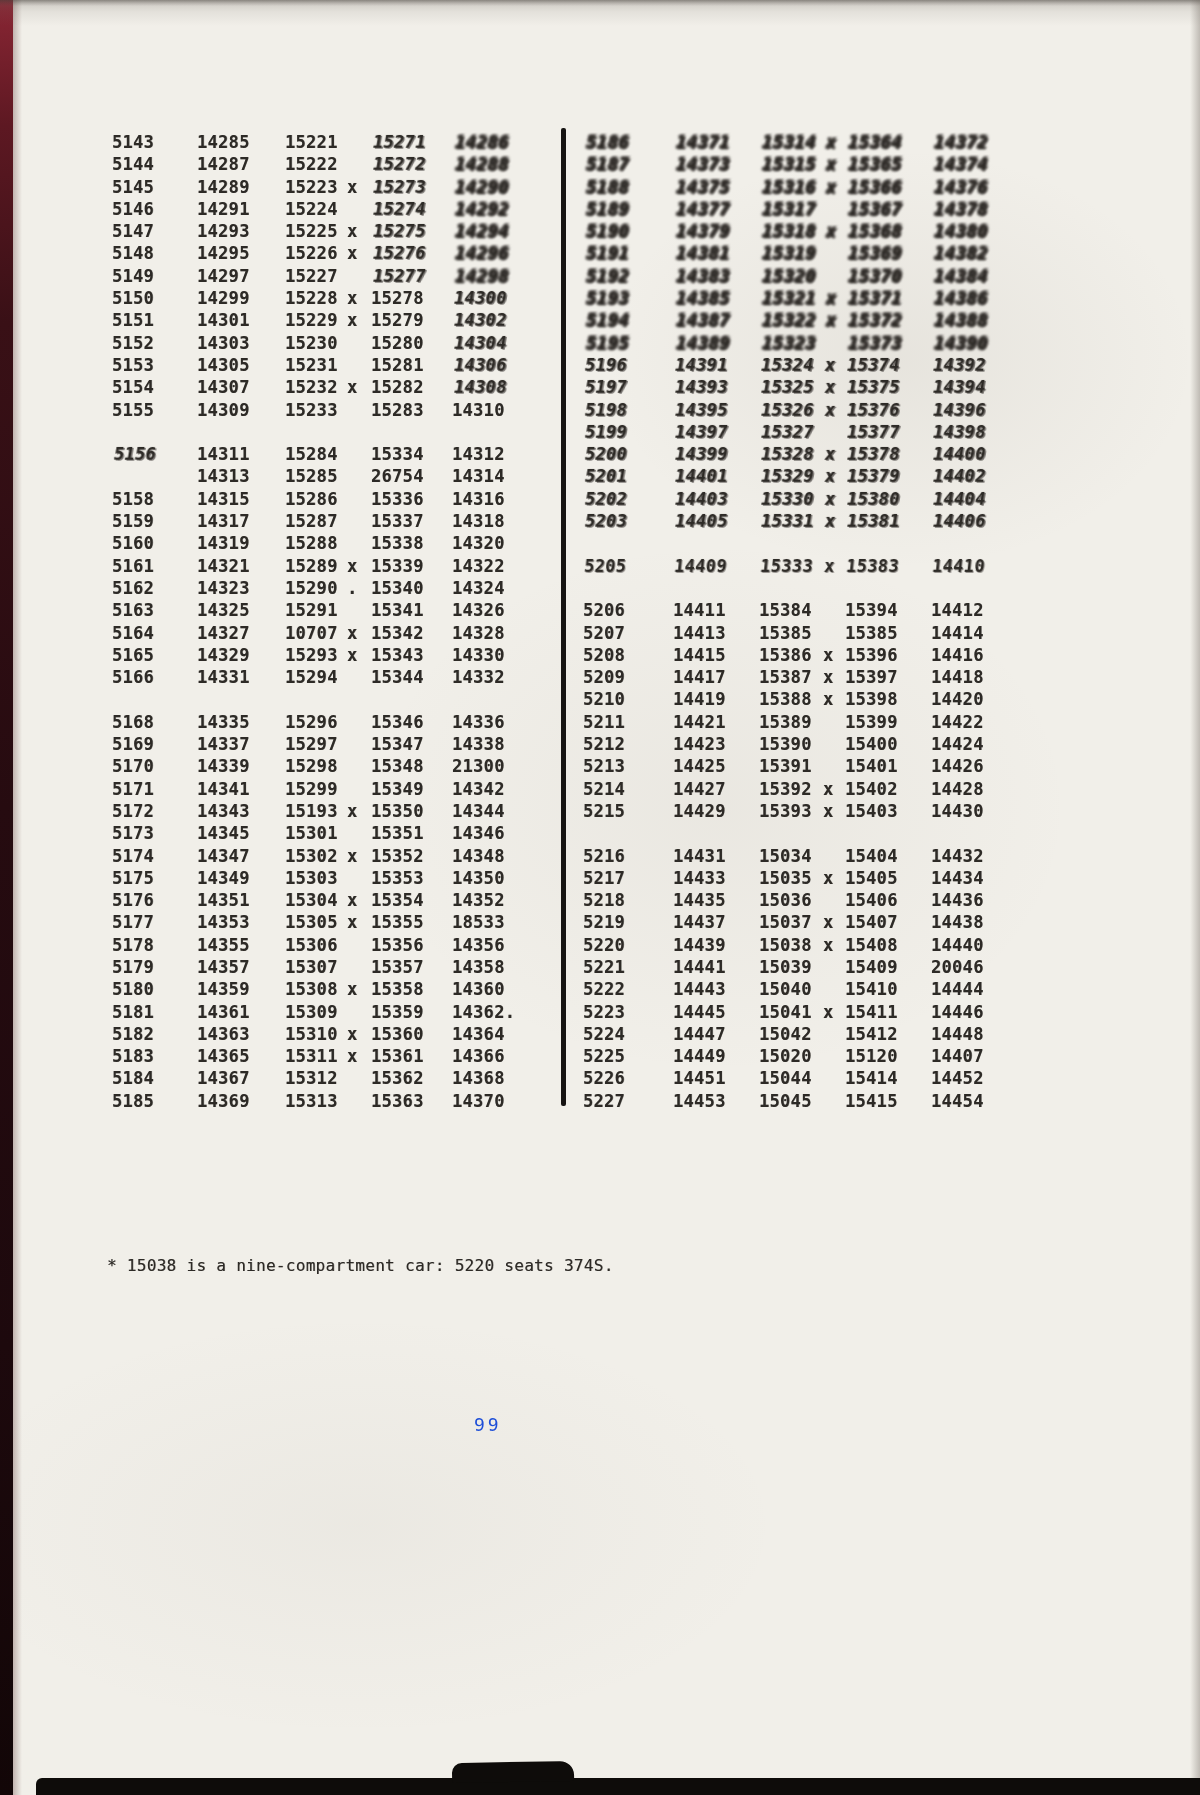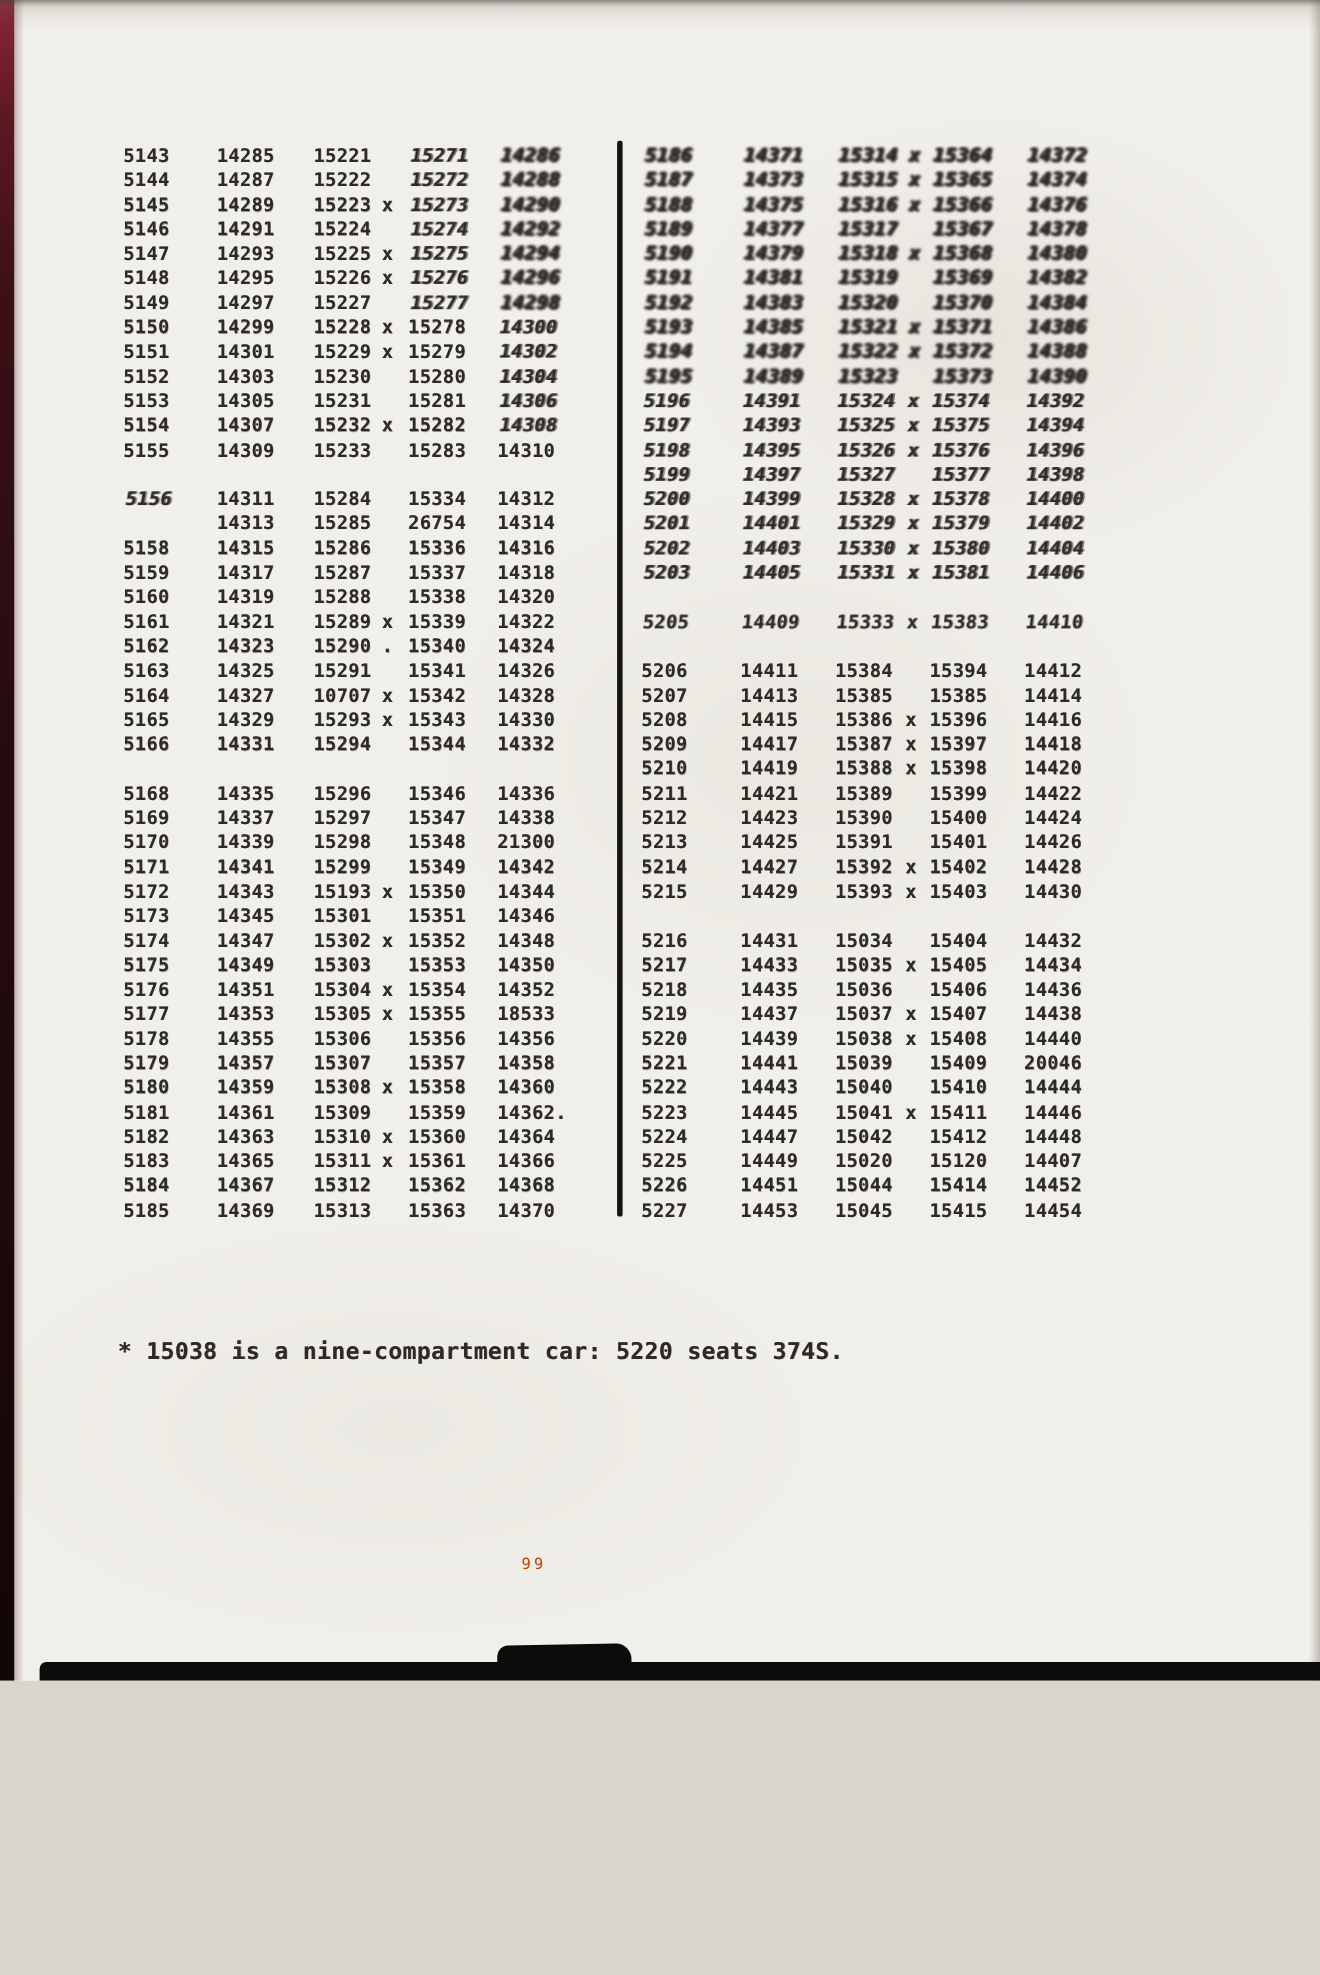--- a/index.html
+++ b/index.html
@@ -2,21 +2,21 @@
 <html><head>
 <meta charset="utf-8">
 <style>
   html,body{margin:0;padding:0;}
   body{
     width:1200px;height:1795px;
     font-family:"DejaVu Sans Mono","Liberation Mono",monospace;
     background:#d8d5cf;
   }
   .page{
-    position:relative;width:1200px;height:1528px;overflow:hidden;
+    position:relative;width:1200px;height:1795px;overflow:hidden;
     background:#f1efe9;
   }
   
   .page::before{
     content:"";position:absolute;inset:0;pointer-events:none;
     background:
       radial-gradient(420px 300px at 75% 20%, rgba(140,132,120,0.10), rgba(140,132,120,0) 70%),
       radial-gradient(500px 380px at 60% 45%, rgba(140,132,120,0.07), rgba(140,132,120,0) 70%),
       radial-gradient(600px 300px at 30% 85%, rgba(140,132,120,0.06), rgba(140,132,120,0) 70%);
   }
@@ -65,27 +65,27 @@
   .cell.xm{left:var(--xm);} .cell.c4{left:var(--c4);} .cell.c5{left:var(--c5);}
   
   .sm-light{filter:blur(0.45px);transform:skewX(-6deg);transform-origin:left bottom;
     text-shadow:1px 0.5px 0 rgba(45,40,38,0.5);}
   .sm-med{filter:blur(0.7px);transform:skewX(-10deg);transform-origin:left bottom;
     text-shadow:1.5px 0.5px 0 rgba(45,40,38,0.6),-0.5px 0 0 rgba(45,40,38,0.4);}
   .sm-heavy{filter:blur(1.1px);transform:skewX(-14deg);transform-origin:left bottom;letter-spacing:0.6px;
     text-shadow:2px 1px 0 rgba(45,40,38,0.85),-1px -1px 0 rgba(45,40,38,0.55),1px -1px 0 rgba(45,40,38,0.45);}
   
   .footnote{
-    position:absolute;left:107px;top:1216px;
-    font-size:21px;font-weight:700;color:#2d2a26;letter-spacing:0.3px;
+    position:absolute;left:107px;top:1256px;
+    font-size:16px;font-weight:400;color:#2d2a26;letter-spacing:0.3px;
     text-shadow:0.5px 0.4px 0 rgba(45,42,38,0.5);
   }
   .pagenum{
     position:absolute;left:474px;top:1414px;
-    font-size:14px;color:#c2410c;letter-spacing:3px;font-weight:400;
+    font-size:18px;color:#1d4ed8;letter-spacing:3px;font-weight:400;
   }
 </style>
 </head>
 <body>
 
 <div class="page" style="background: rgb(241, 239, 233);">
   <div class="edge-left"></div>
   <div class="edge-top"></div>
   <div class="edge-right"></div>
   <div class="edge-bottom"></div>

